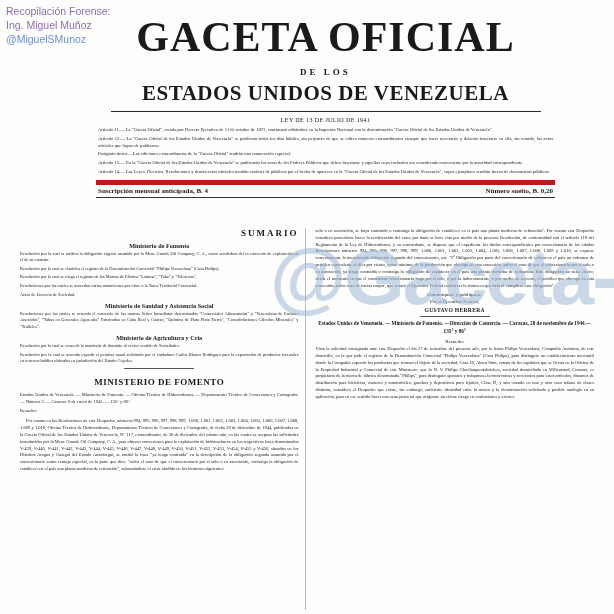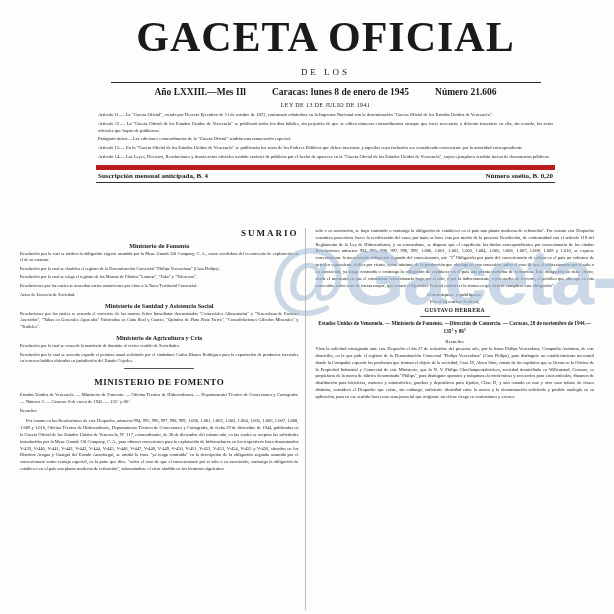--- a/index.html
+++ b/index.html
@@ -55,21 +55,21 @@
     font-size:42px;
     font-weight:bold;
     letter-spacing:1px;
     margin:0;
     line-height:1;
   }
   .delos{
     font-size:9px;
     letter-spacing:3px;
     margin-top:9px;
-    font-weight:normal;
+    font-weight:bold;
   }
   .subtitle{
     font-size:21px;
     font-weight:bold;
     letter-spacing:.5px;
     margin-top:4px;
   }
   .rule{
     width:430px;height:1px;background:#2a2a2a;margin:5px auto 0 auto;
   }
@@ -130,32 +130,33 @@
   .sign{
     text-align:center;font-size:5.6px;font-weight:bold;margin:3px 0;letter-spacing:.3px;
   }
   .small-center{text-align:center;font-size:5px;margin:2px 0;}
 </style>
 </head>
 <body>
 
 <div class="page">
 
+  <div class="credit">
+    <div class="l1">Recopilación Forense:</div>
+    <div class="l2">Ing. Miguel Muñoz</div>
+    <div class="l3">@MiguelSMunoz</div>
+  </div>
 
   <div class="watermark">@Gaceta-oficial.io</div>
 
   <div class="masthead">
     <div class="title">GACETA OFICIAL</div>
     <div class="delos">DE LOS</div>
+    <div class="subtitle">ESTADOS UNIDOS DE VENEZUELA</div>
     <div class="rule"></div>
-    <div class="issueline">
-      <span>Año LXXIII.—Mes IIl</span>
-      <span>Caracas: lunes 8 de enero de 1945</span>
-      <span>Número 21.606</span>
-    </div>
     <div class="lawline">LEY DE 13 DE JULIO DE 1941</div>
     <div class="legalblock">
       <p>Artículo 11.— La "Gaceta Oficial", creada por Decreto Ejecutivo de 11 de octubre de 1872, continuará editándose en la Imprenta Nacional con la denominación "Gaceta Oficial de los Estados Unidos de Venezuela".</p>
       <p>Artículo 12.— La "Gaceta Oficial de los Estados Unidos de Venezuela" se publicará todos los días hábiles, sin perjuicio de que se editen números extraordinarios siempre que fuere necesario; y deberán insertarse en ella, sin retardo, los actos oficiales que hayan de publicarse.</p>
       <p>Parágrafo único.—Las ediciones extraordinarias de la "Gaceta Oficial" tendrán una numeración especial.</p>
       <p>Artículo 13.— En la "Gaceta Oficial de los Estados Unidos de Venezuela" se publicarán los actos de los Poderes Públicos que deben insertarse y aquellos cuya inclusión sea considerada conveniente por la autoridad correspondiente.</p>
       <p>Artículo 14.— Las Leyes, Decretos, Resoluciones y demás actos oficiales tendrán carácter de públicos por el hecho de aparecer en la "Gaceta Oficial de los Estados Unidos de Venezuela", cuyos ejemplares tendrán fuerza de documentos públicos.</p>
     </div>
     <div class="subbar">
       <span>Suscripción mensual anticipada, B. 4</span>

